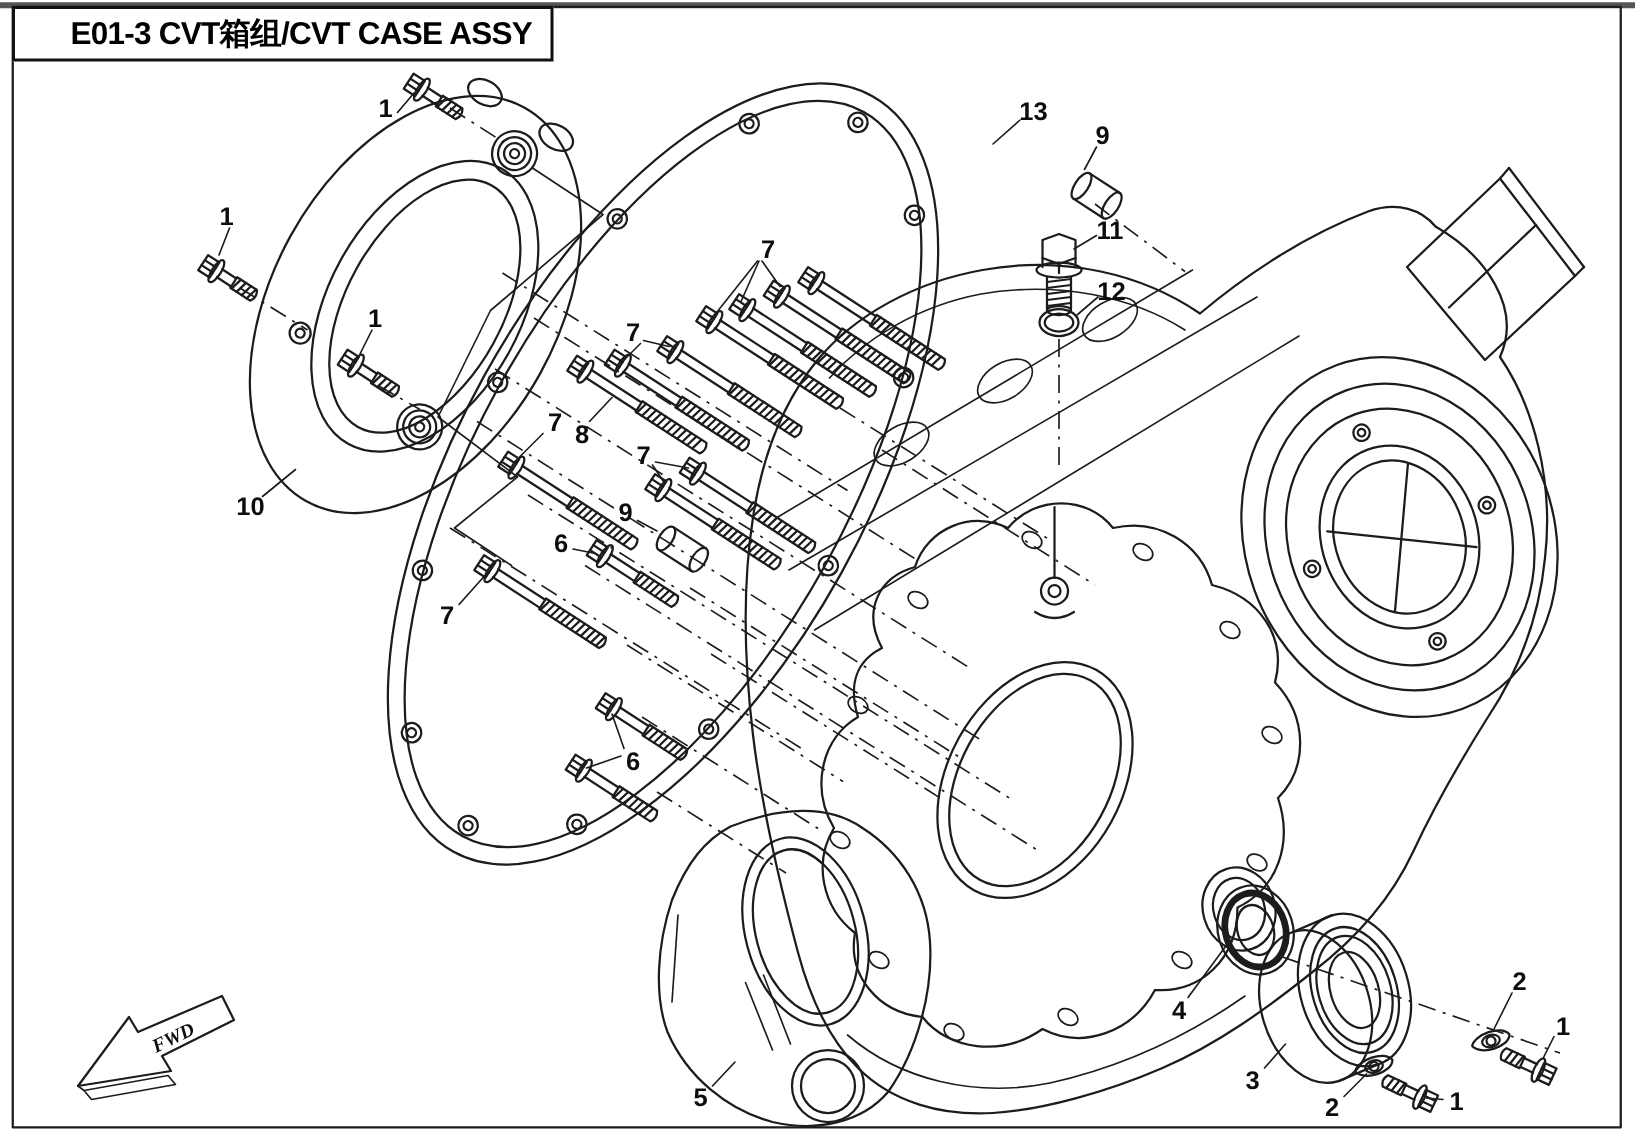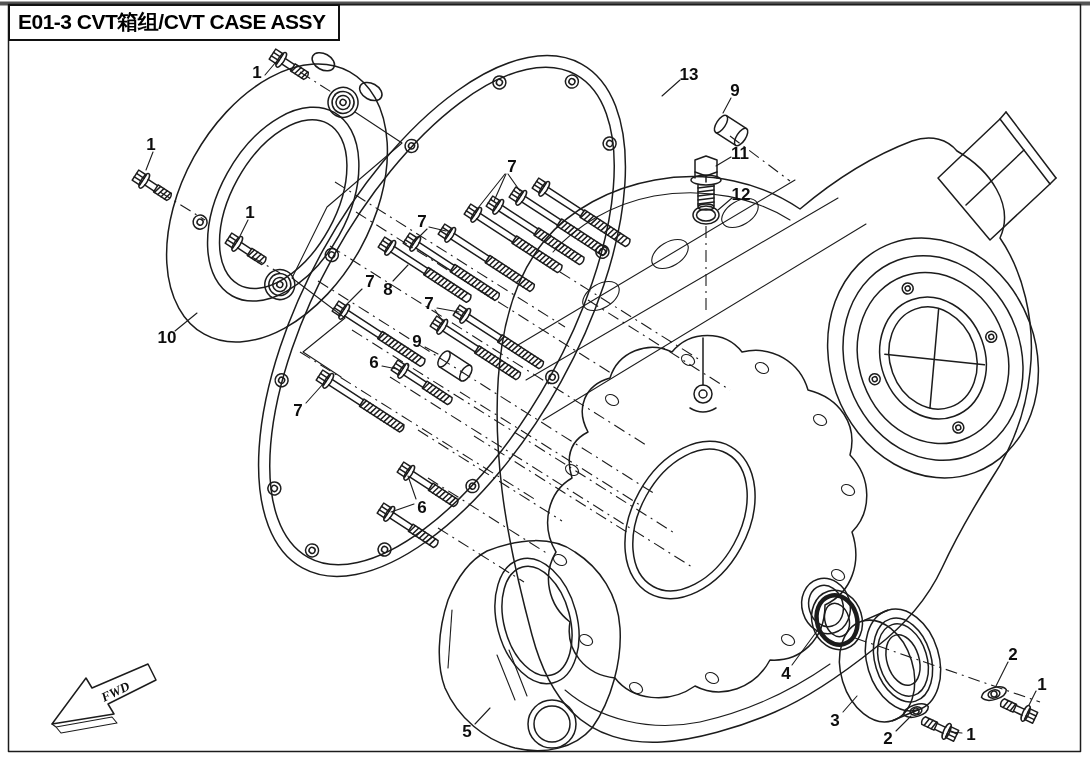--- a/index.html
+++ b/index.html
@@ -1,20 +1,20 @@
 <!DOCTYPE html>
 <html><head>
 <meta charset="utf-8">
 <style>
   html,body{margin:0;padding:0;background:#fff;}
   .page{position:relative;width:1090px;height:760px;background:#fff;overflow:hidden;
         font-family:"Liberation Sans",sans-serif;}
   .title-box{position:absolute;left:8px;top:4px;z-index:5;background:#fff;
              border:2px solid #111;padding:2px 12px 3px 8px;white-space:nowrap;}
-  .title-box span{font-weight:bold;font-size:21px;letter-spacing:-0.5px;color:#000;}
+  .title-box span{font-weight:bold;font-size:21px;letter-spacing:-0.5px;color:#000;margin-left:29px;}
   svg{position:absolute;left:0;top:0;}
   .ln{stroke:#1c1c1c;fill:none;stroke-width:1.5;stroke-linecap:round;stroke-linejoin:round;}
   .ln-thin{stroke:#1c1c1c;fill:none;stroke-width:1.1;stroke-linecap:round;stroke-linejoin:round;}
   .dash{stroke:#1c1c1c;fill:none;stroke-width:1.1;stroke-dasharray:12 5 2 5;}
   .dark{stroke:#1c1c1c;fill:none;stroke-width:4.5;}
   .num{fill:#0d0d0d;font-family:"Liberation Sans",sans-serif;font-weight:bold;
        font-size:17px;text-anchor:middle;stroke:none;}
   .fwd-text{fill:#0d0d0d;font-family:"Liberation Serif",serif;font-weight:bold;
             font-style:italic;font-size:13px;stroke:none;}
 </style>

